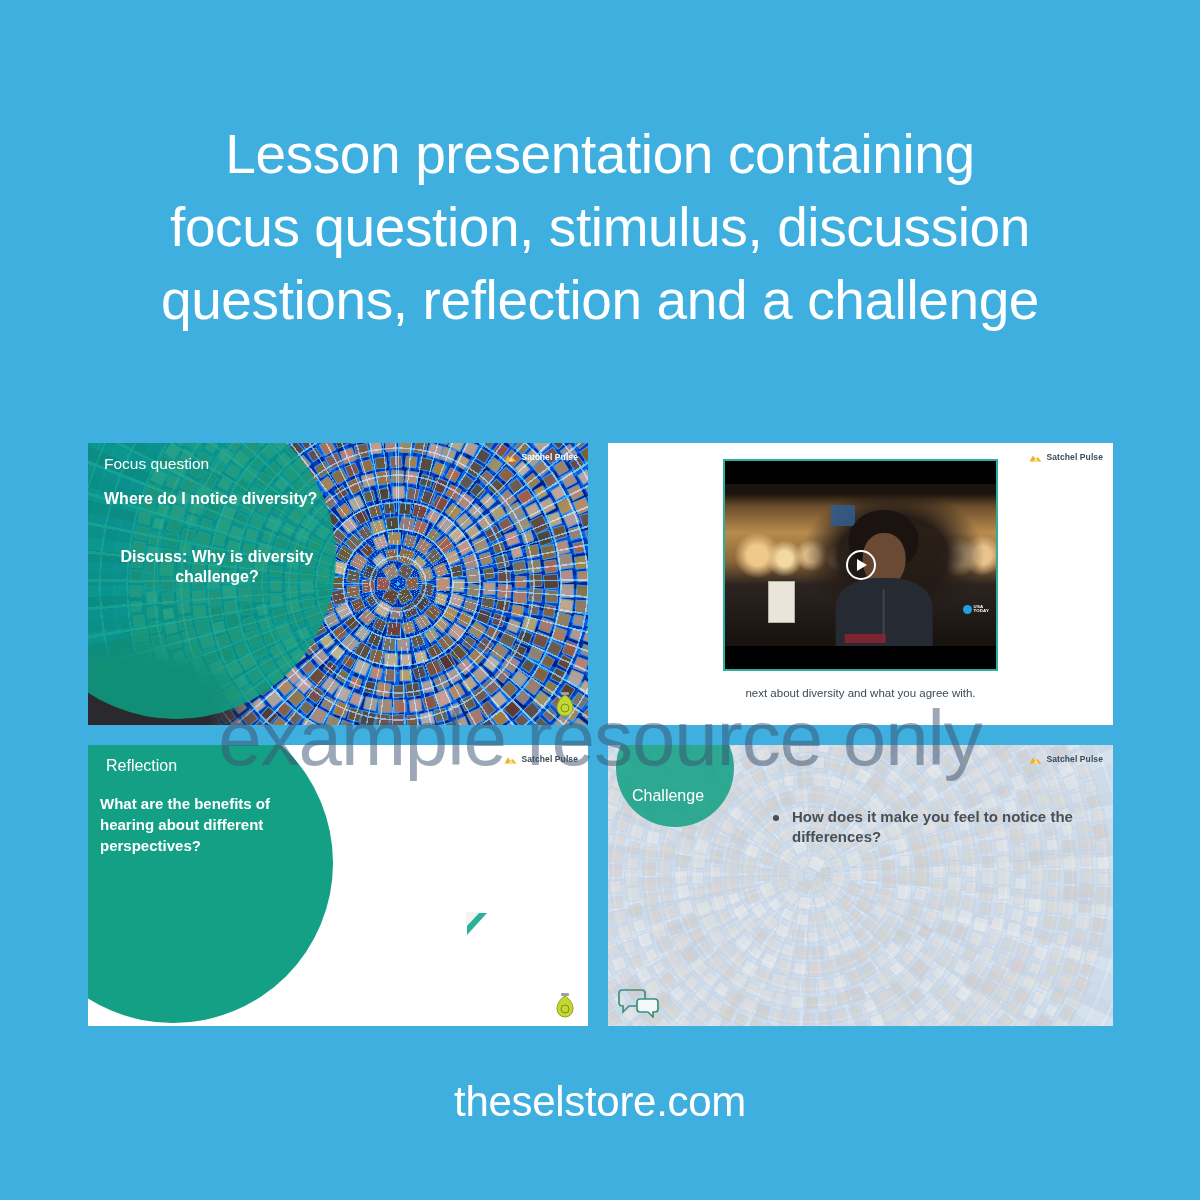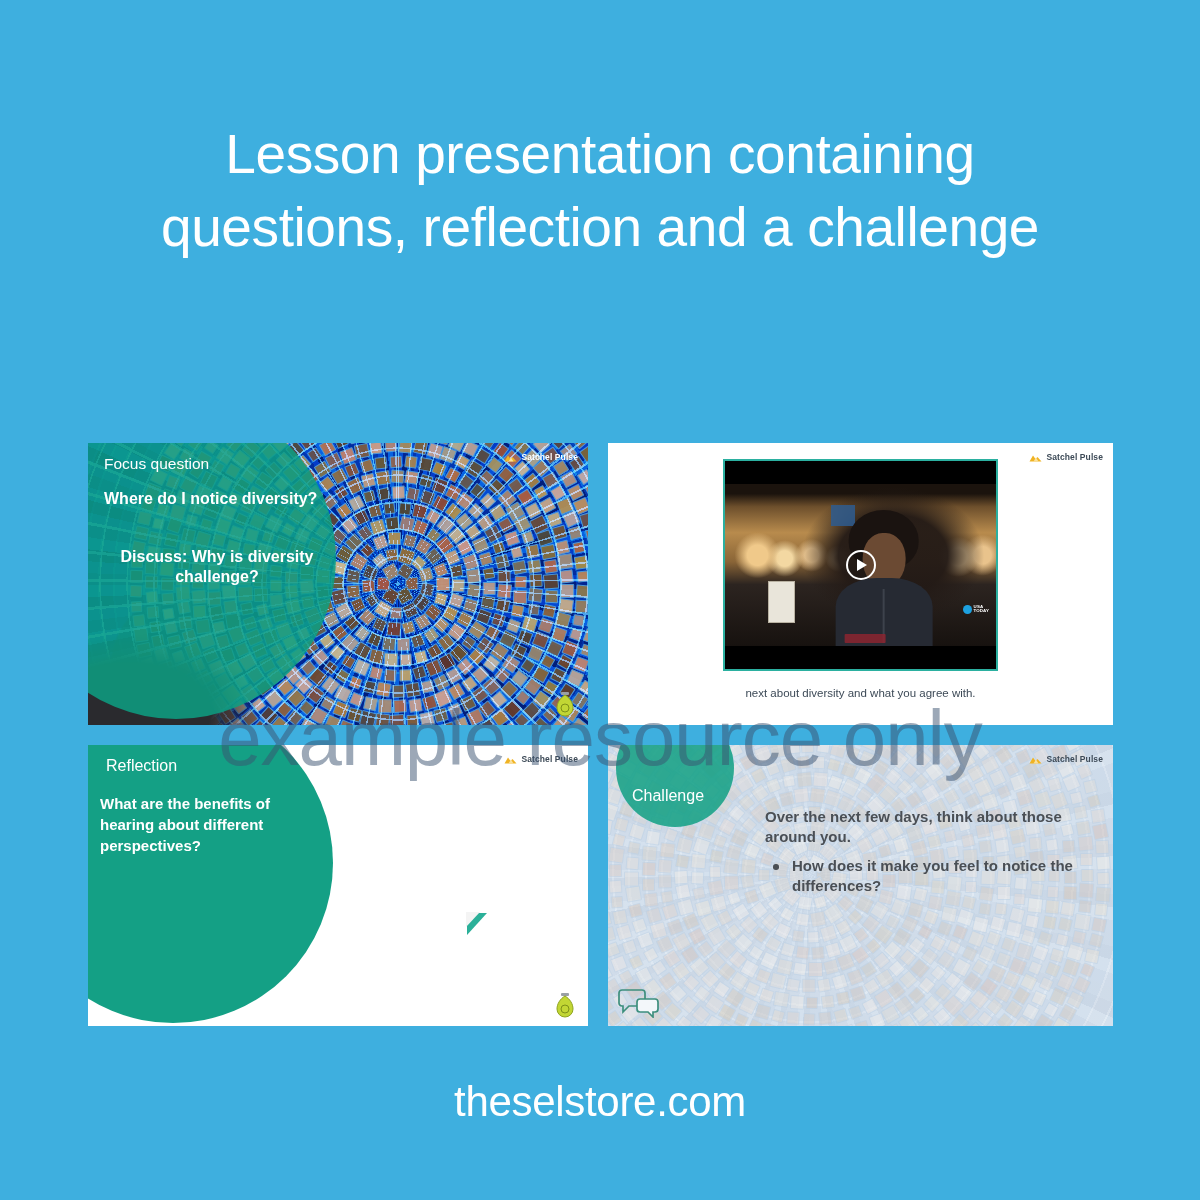--- a/index.html
+++ b/index.html
@@ -398,20 +398,21 @@
     font-size: 42px;
     font-weight: 400;
     letter-spacing: -0.3px;
   }
 </style>
 </head>
 <body>
 
 <div class="hero-title">
   <span class="ln">Lesson presentation containing</span>
+  <span class="ln">focus question, stimulus, discussion</span>
   <span class="ln">questions, reflection and a challenge</span>
 </div>
 
 <div class="slide-grid">
 
   <div class="slide">
     <div class="photo-mosaic">
       <div class="mosaic-tiles" id="m1tiles">
           <i style="left:317.3px;top:134.3px;width:13.4px;height:13.4px;background:hsl(25,44%,41%);transform:rotate(88.9deg);"></i>
           <i style="left:310.3px;top:146.4px;width:13.5px;height:13.5px;background:hsl(38,40%,30%);transform:rotate(151.1deg);"></i>
@@ -1672,21 +1673,20 @@
           <i style="left:453.4px;top:261.4px;width:14.0px;height:14.0px;background:hsl(33,14%,62%);transform:rotate(478.1deg);"></i>
           <i style="left:445.1px;top:274.4px;width:15.2px;height:15.2px;background:hsl(38,27%,78%);transform:rotate(479.8deg);"></i>
         </div>
     </div>
     <div class="s4-wash"></div>
 
     <div class="circle-teal s4-circle"></div>
     <div class="s4-label">Challenge</div>
 
     <div class="s4-body">
-      <div class="s4-intro">Over the next few days, think about those around you.</div>
       <ul class="s4-list">
         <li>How does it make you feel to notice the differences?</li>
       </ul>
     </div>
 
     <svg class="chat-icon" viewBox="0 0 42 32">
       <path d="M4 4 h20 a3 3 0 0 1 3 3 v10 a3 3 0 0 1 -3 3 h-13 l-6 6 v-6 h-1 a3 3 0 0 1 -3 -3 v-10 a3 3 0 0 1 3 -3 Z" fill="none" stroke="#3d8f7d" stroke-width="1.7"></path>
       <path d="M22 13 h15 a3 3 0 0 1 3 3 v7 a3 3 0 0 1 -3 3 h-2 v5 l-5 -5 h-8 a3 3 0 0 1 -3 -3 v-7 a3 3 0 0 1 3 -3 Z" fill="#f3f7fa" stroke="#3d8f7d" stroke-width="1.7"></path>
     </svg>
 

